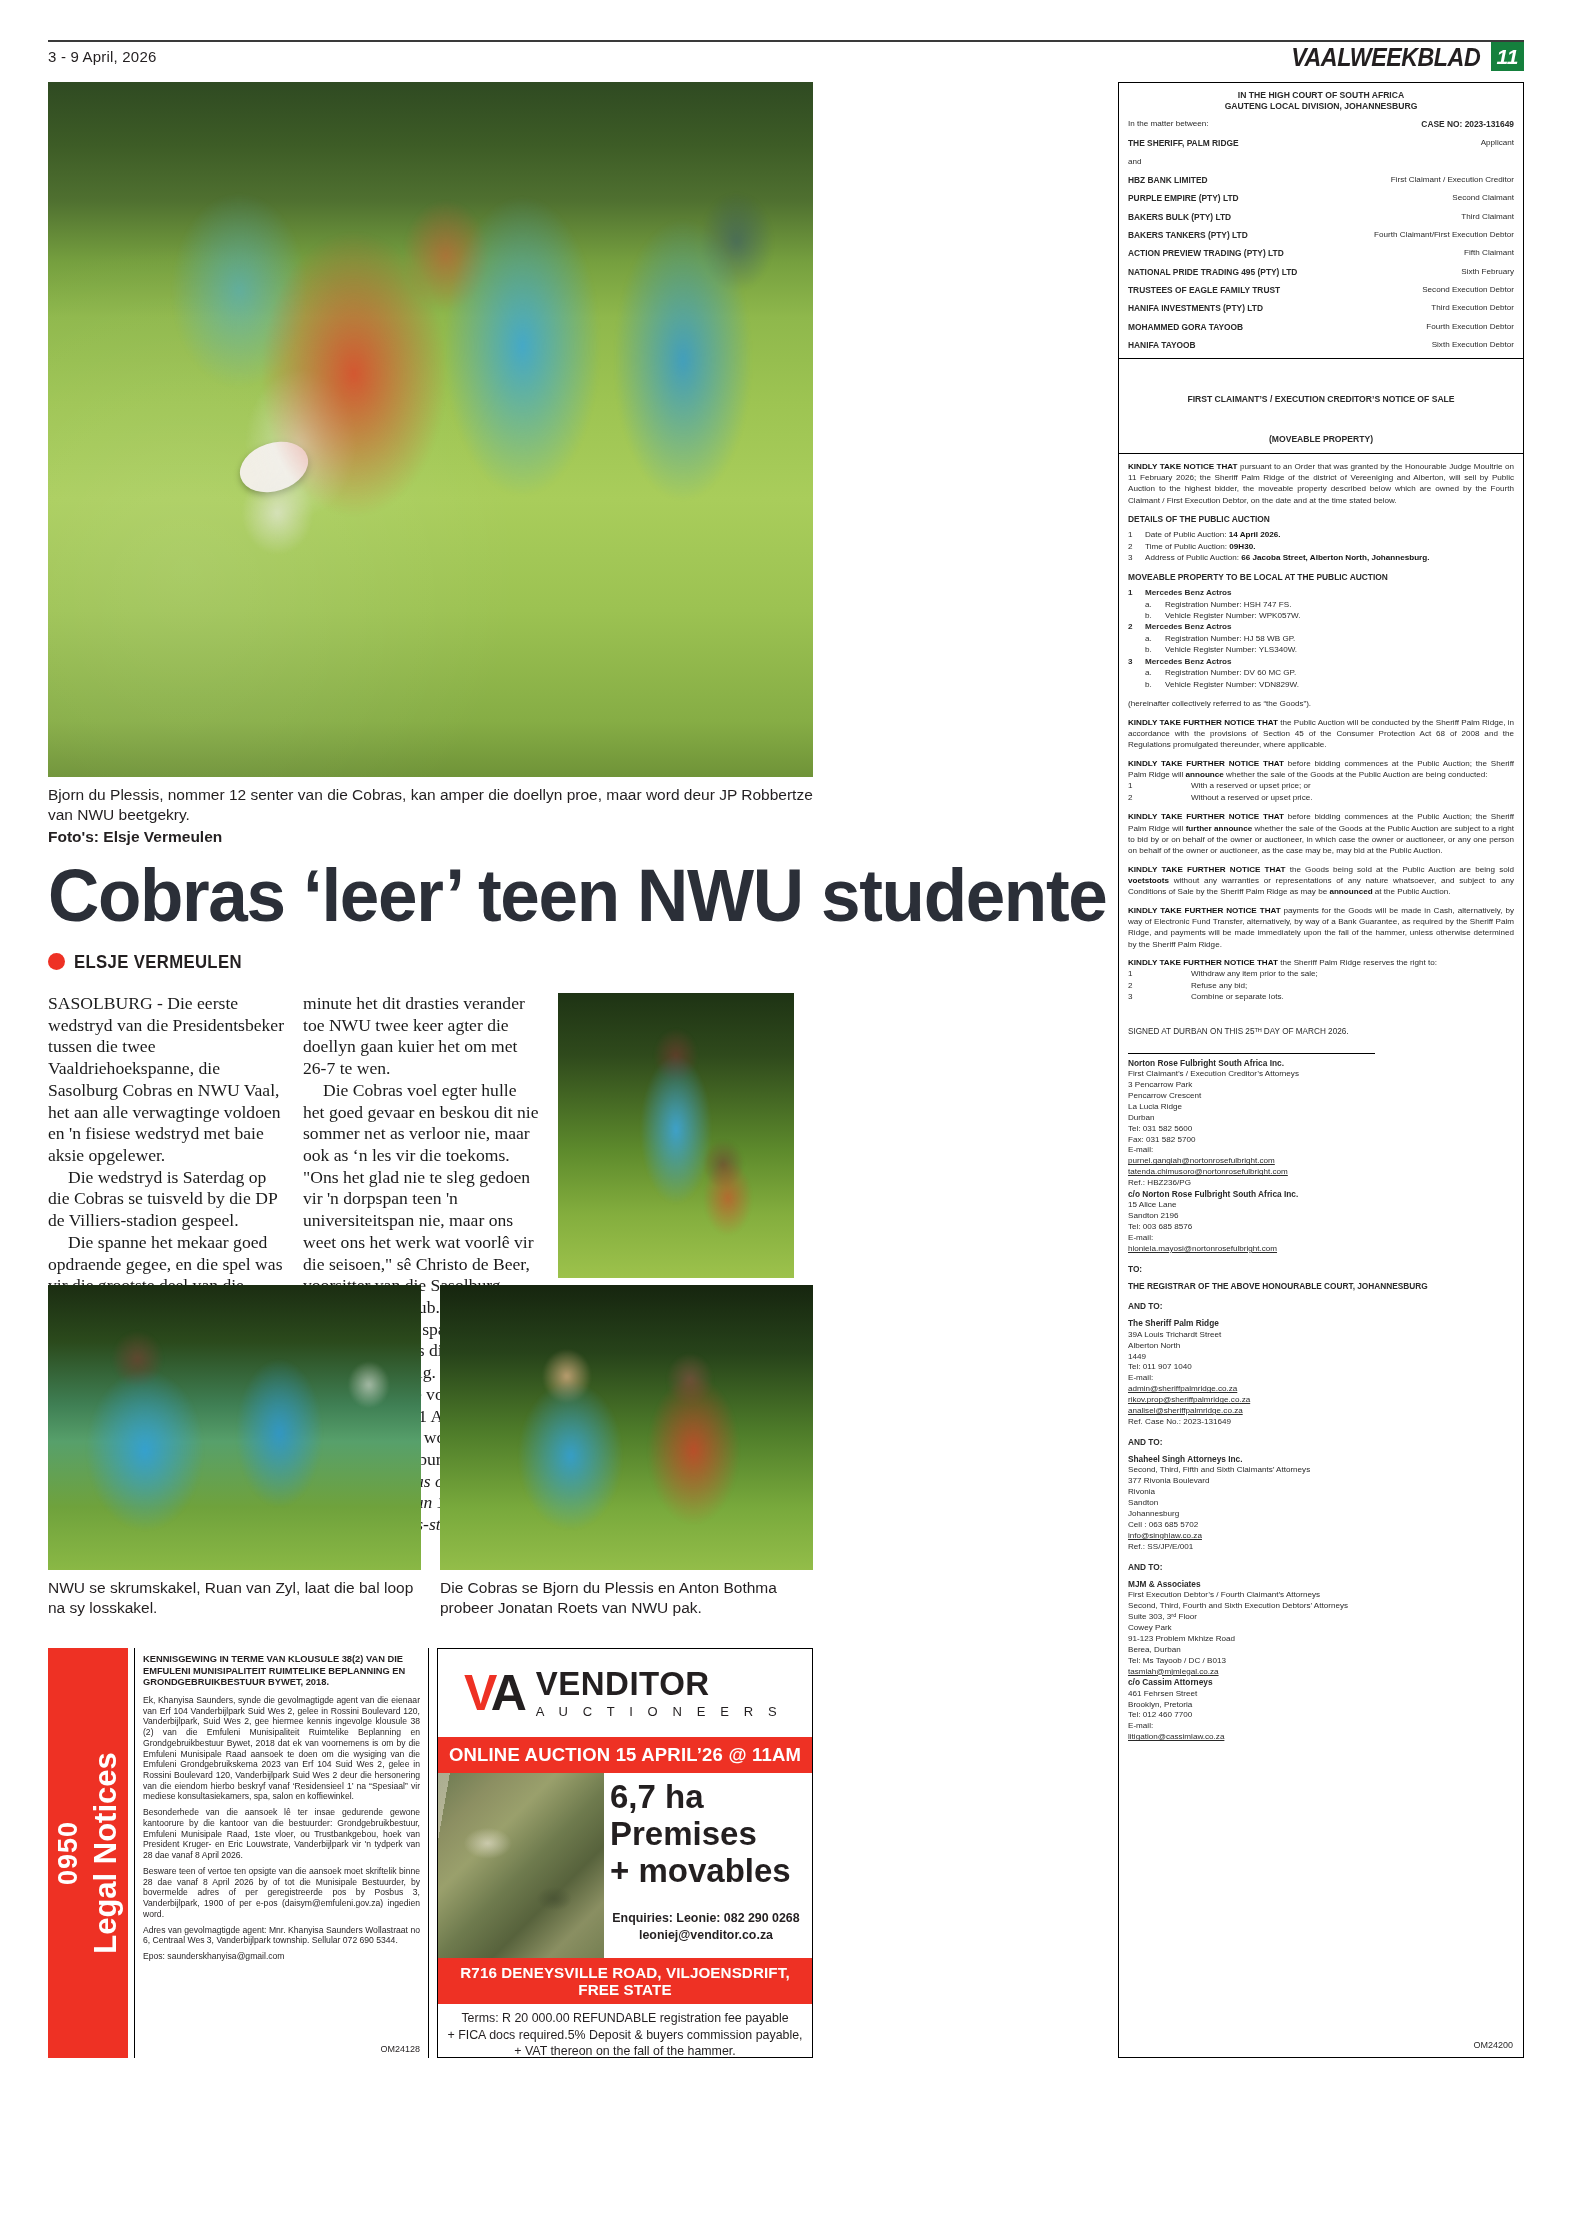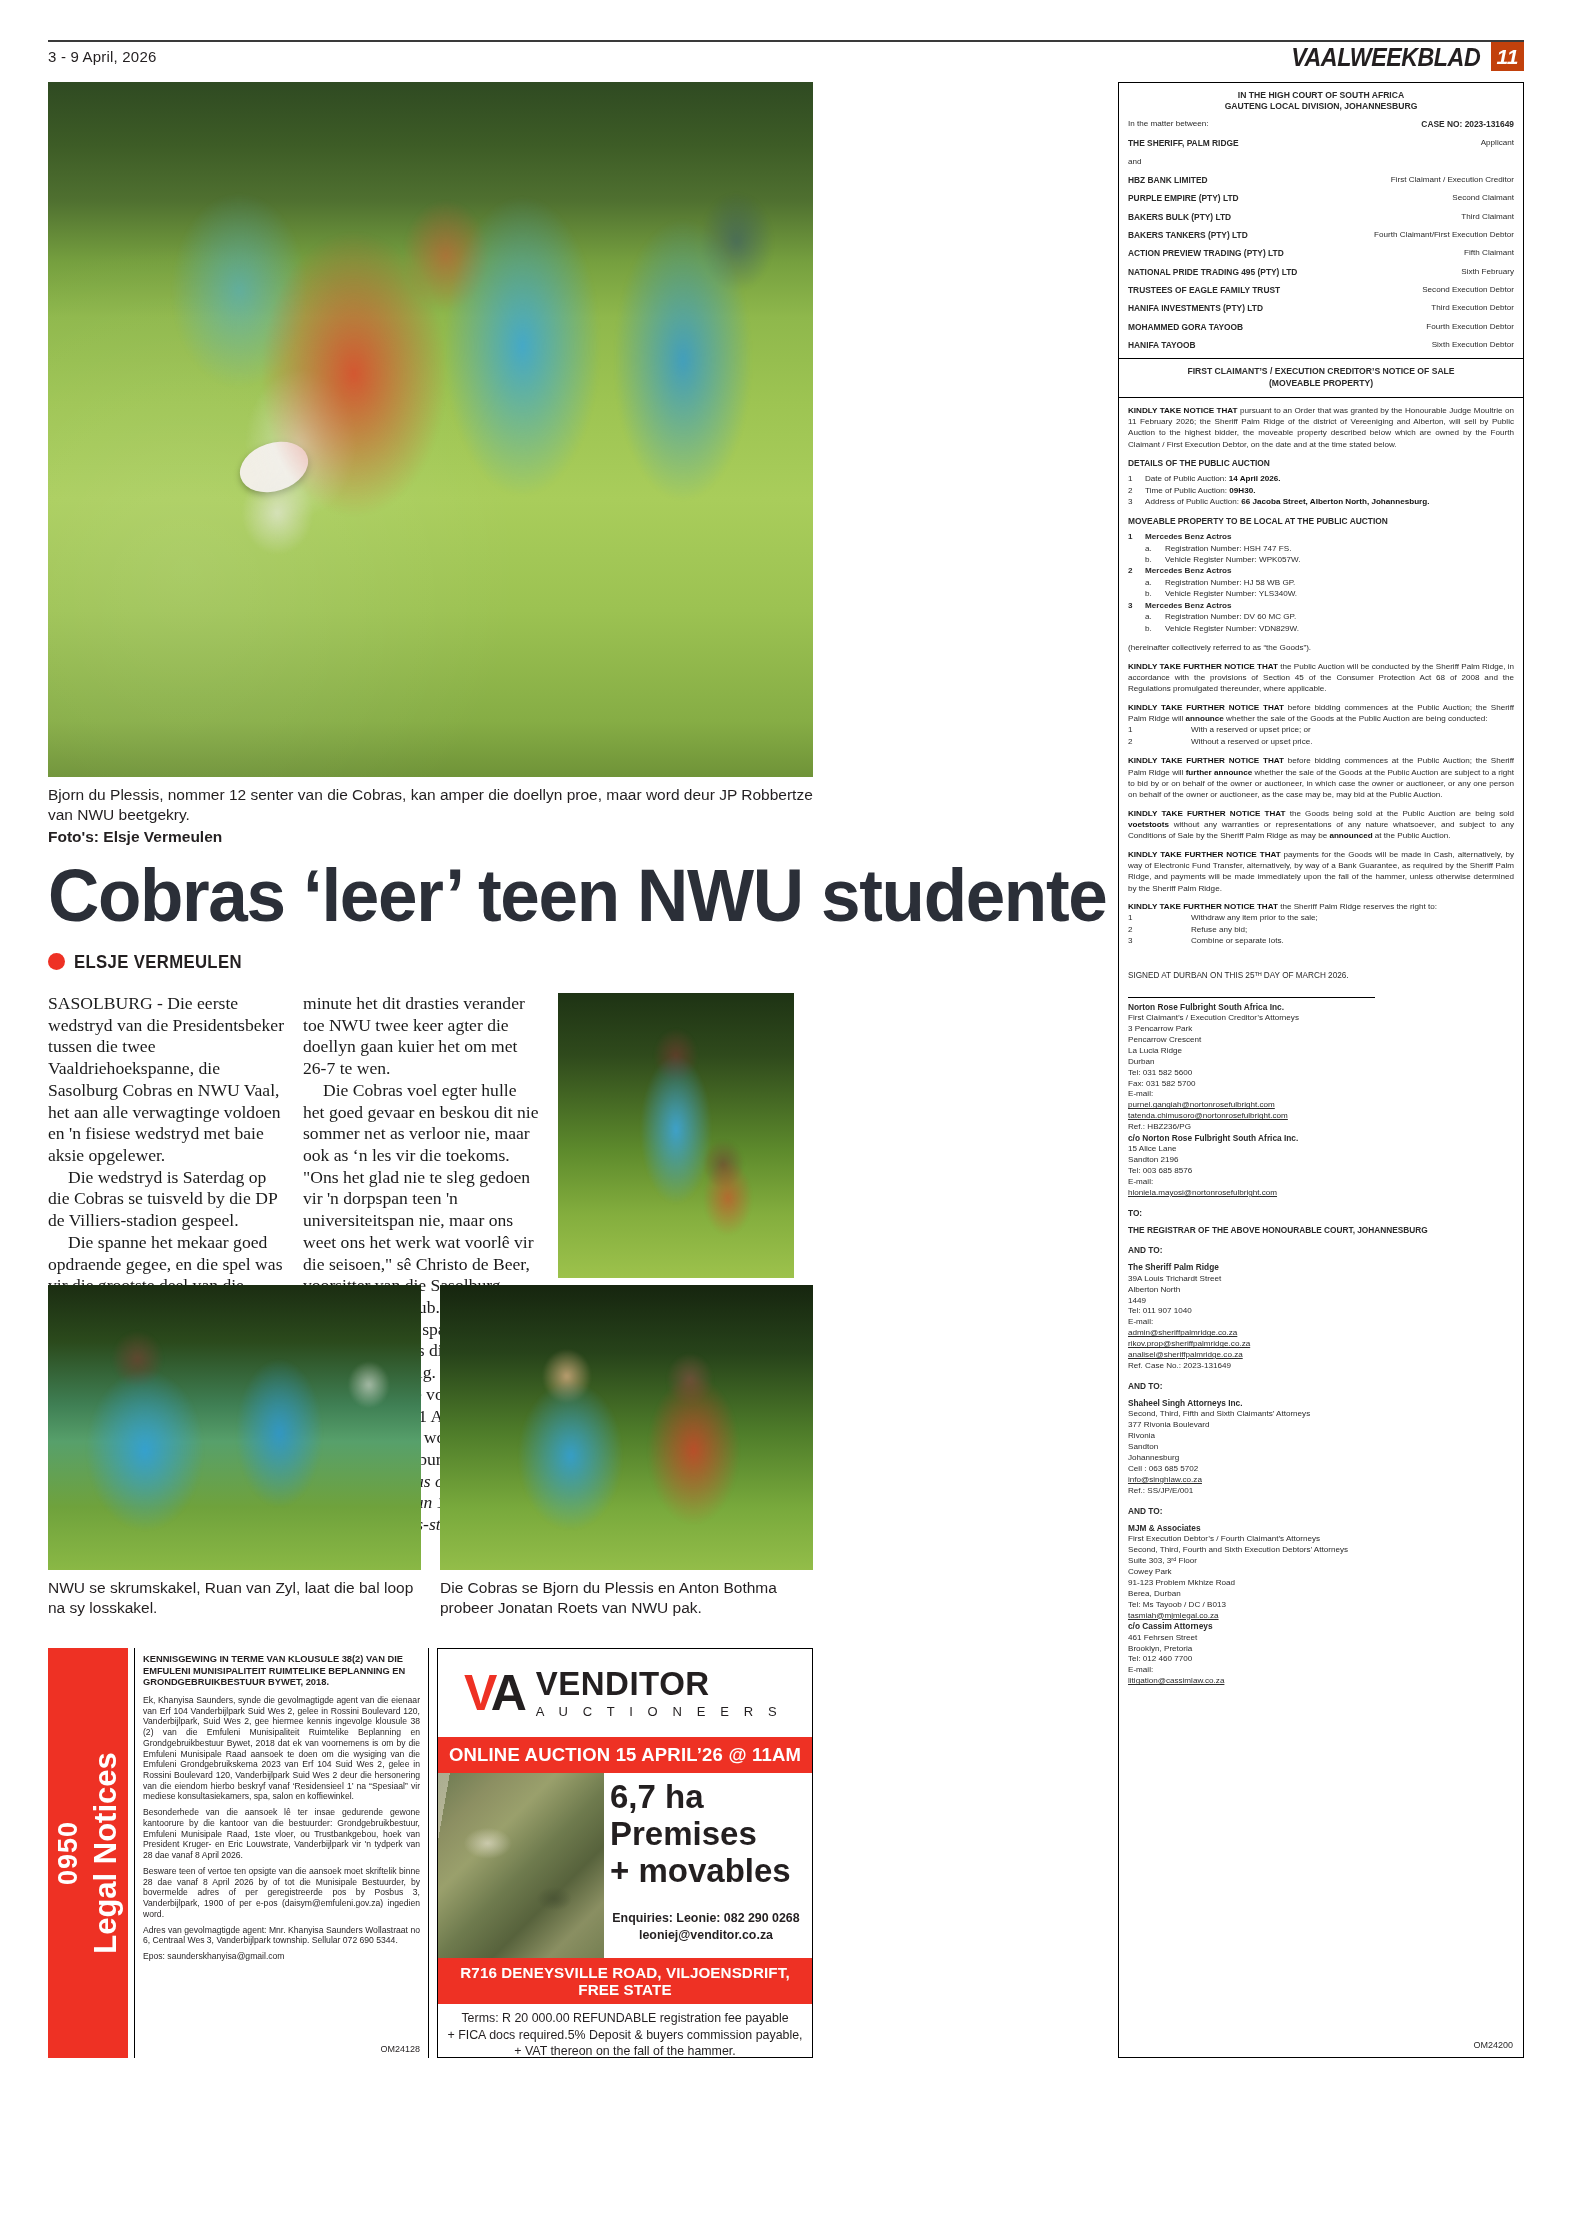--- a/index.html
+++ b/index.html
@@ -27,21 +27,21 @@
     position:absolute; right:44px; top:1px;
     font-family:"Liberation Sans", sans-serif;
     font-weight:bold; font-style:italic;
     font-size:25px; letter-spacing:-.5px;
     color:#231f20;
     transform:scaleX(.93);
     transform-origin:right center;
   }
   .masthead .pageno {
     position:absolute; right:0; top:0px;
-    width:33px; height:29px; background:#c2410c;
+    width:33px; height:29px; background:#15803d;
     color:#ffffff; font-weight:bold; font-size:21px;
     display:flex; align-items:center; justify-content:center;
     font-style:italic;
   }
 
   
   .edit-col { position:absolute; left:48px; top:82px; width:765px; }
 
   .hero-photo {
     width:765px; height:695px;
@@ -219,21 +219,21 @@
     background:#fff; overflow:hidden;
     font-size:7.8px; line-height:1.35; color:#2a2a2a;
   }
   .ls-box { border-bottom:1px solid #000; padding:7px 9px; }
   .ls-box:last-child { border-bottom:none; }
   .ls-center { text-align:center; font-weight:bold; font-size:8.6px; line-height:1.3; }
   .ls-row { display:flex; justify-content:space-between; gap:10px; margin-top:7px; }
   .ls-row .l { font-weight:bold; font-size:8.4px; }
   .ls-row .r { font-size:8.1px; text-align:right; white-space:nowrap; }
   .ls-plain { margin-top:8px; font-size:8.1px; }
-  .ls-head { text-align:center; font-weight:bold; font-size:8.6px; line-height:1.35; }
+  .ls-head { text-align:center; font-weight:bold; font-size:8.6px; line-height:1.35;margin-top:28px; }
   .ls-p { margin:0 0 7px 0; font-size:8.1px; line-height:1.4; text-align:justify; }
   .ls-p b { color:#111; }
   .ls-sub { font-weight:bold; font-size:8.4px; margin:8px 0 4px 0; }
   .ls-num { display:flex; gap:6px; font-size:8.1px; line-height:1.42; }
   .ls-num .n { width:11px; flex:0 0 11px; }
   .ls-num .t { flex:1; }
   .ls-num.ind .t { padding-left:46px; }
   .ls-num .t b { color:#111; }
   .ls-sub2 { display:flex; gap:6px; font-size:8.1px; line-height:1.42; font-weight:bold; }
   .ls-abc { display:flex; gap:6px; font-size:8.1px; line-height:1.42; padding-left:17px; }

